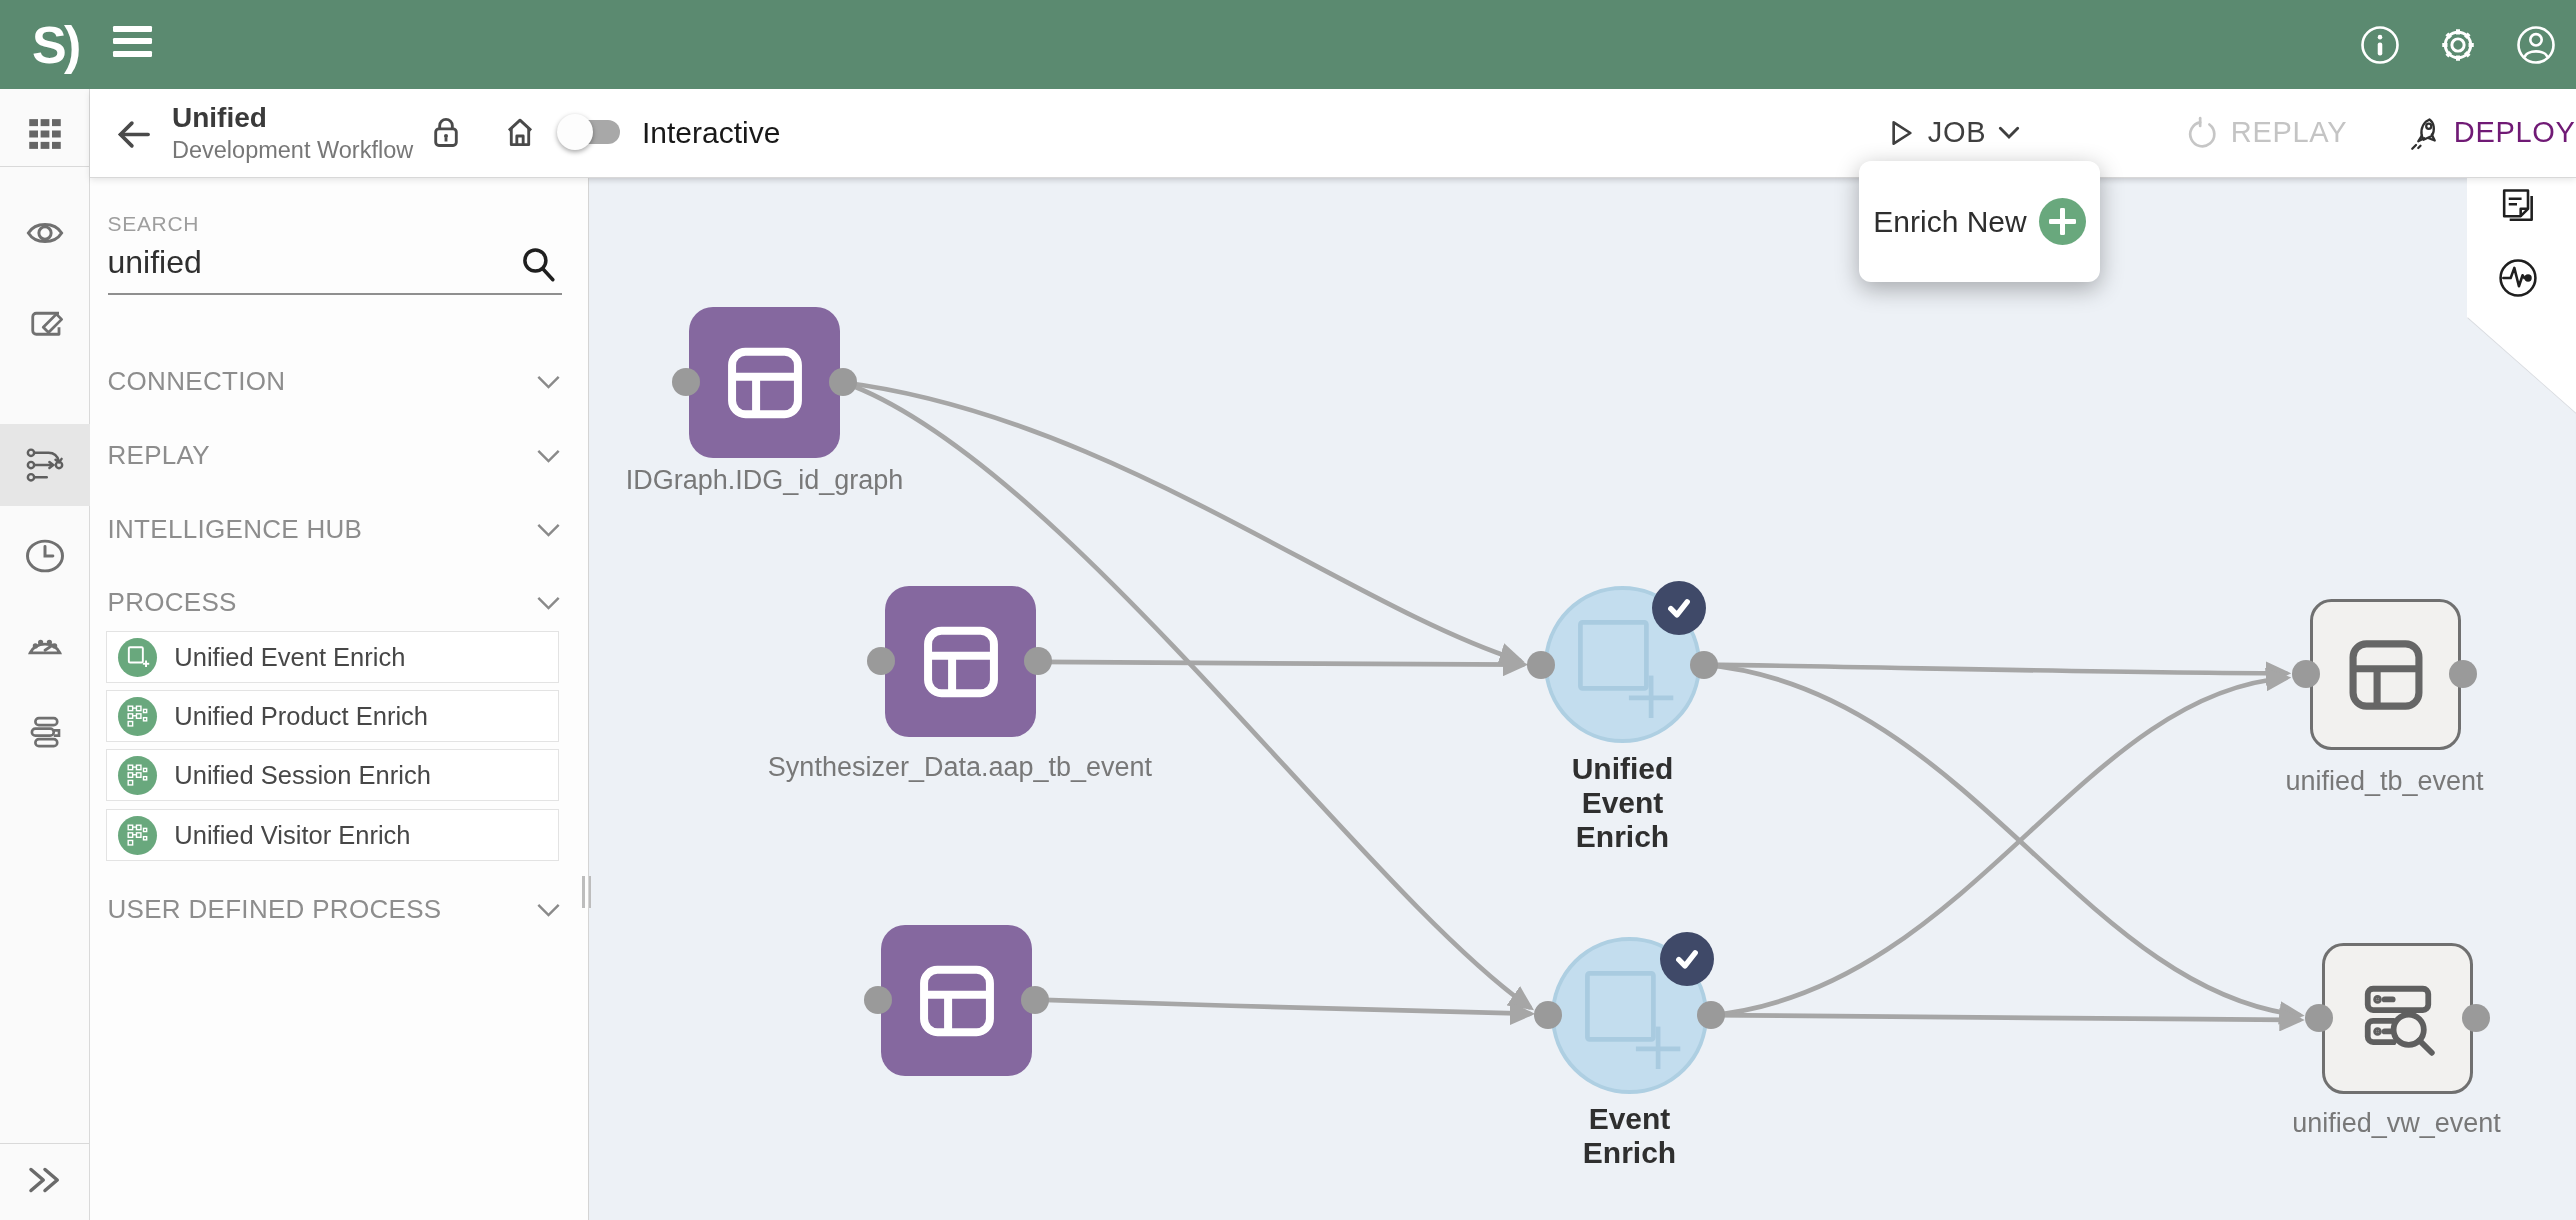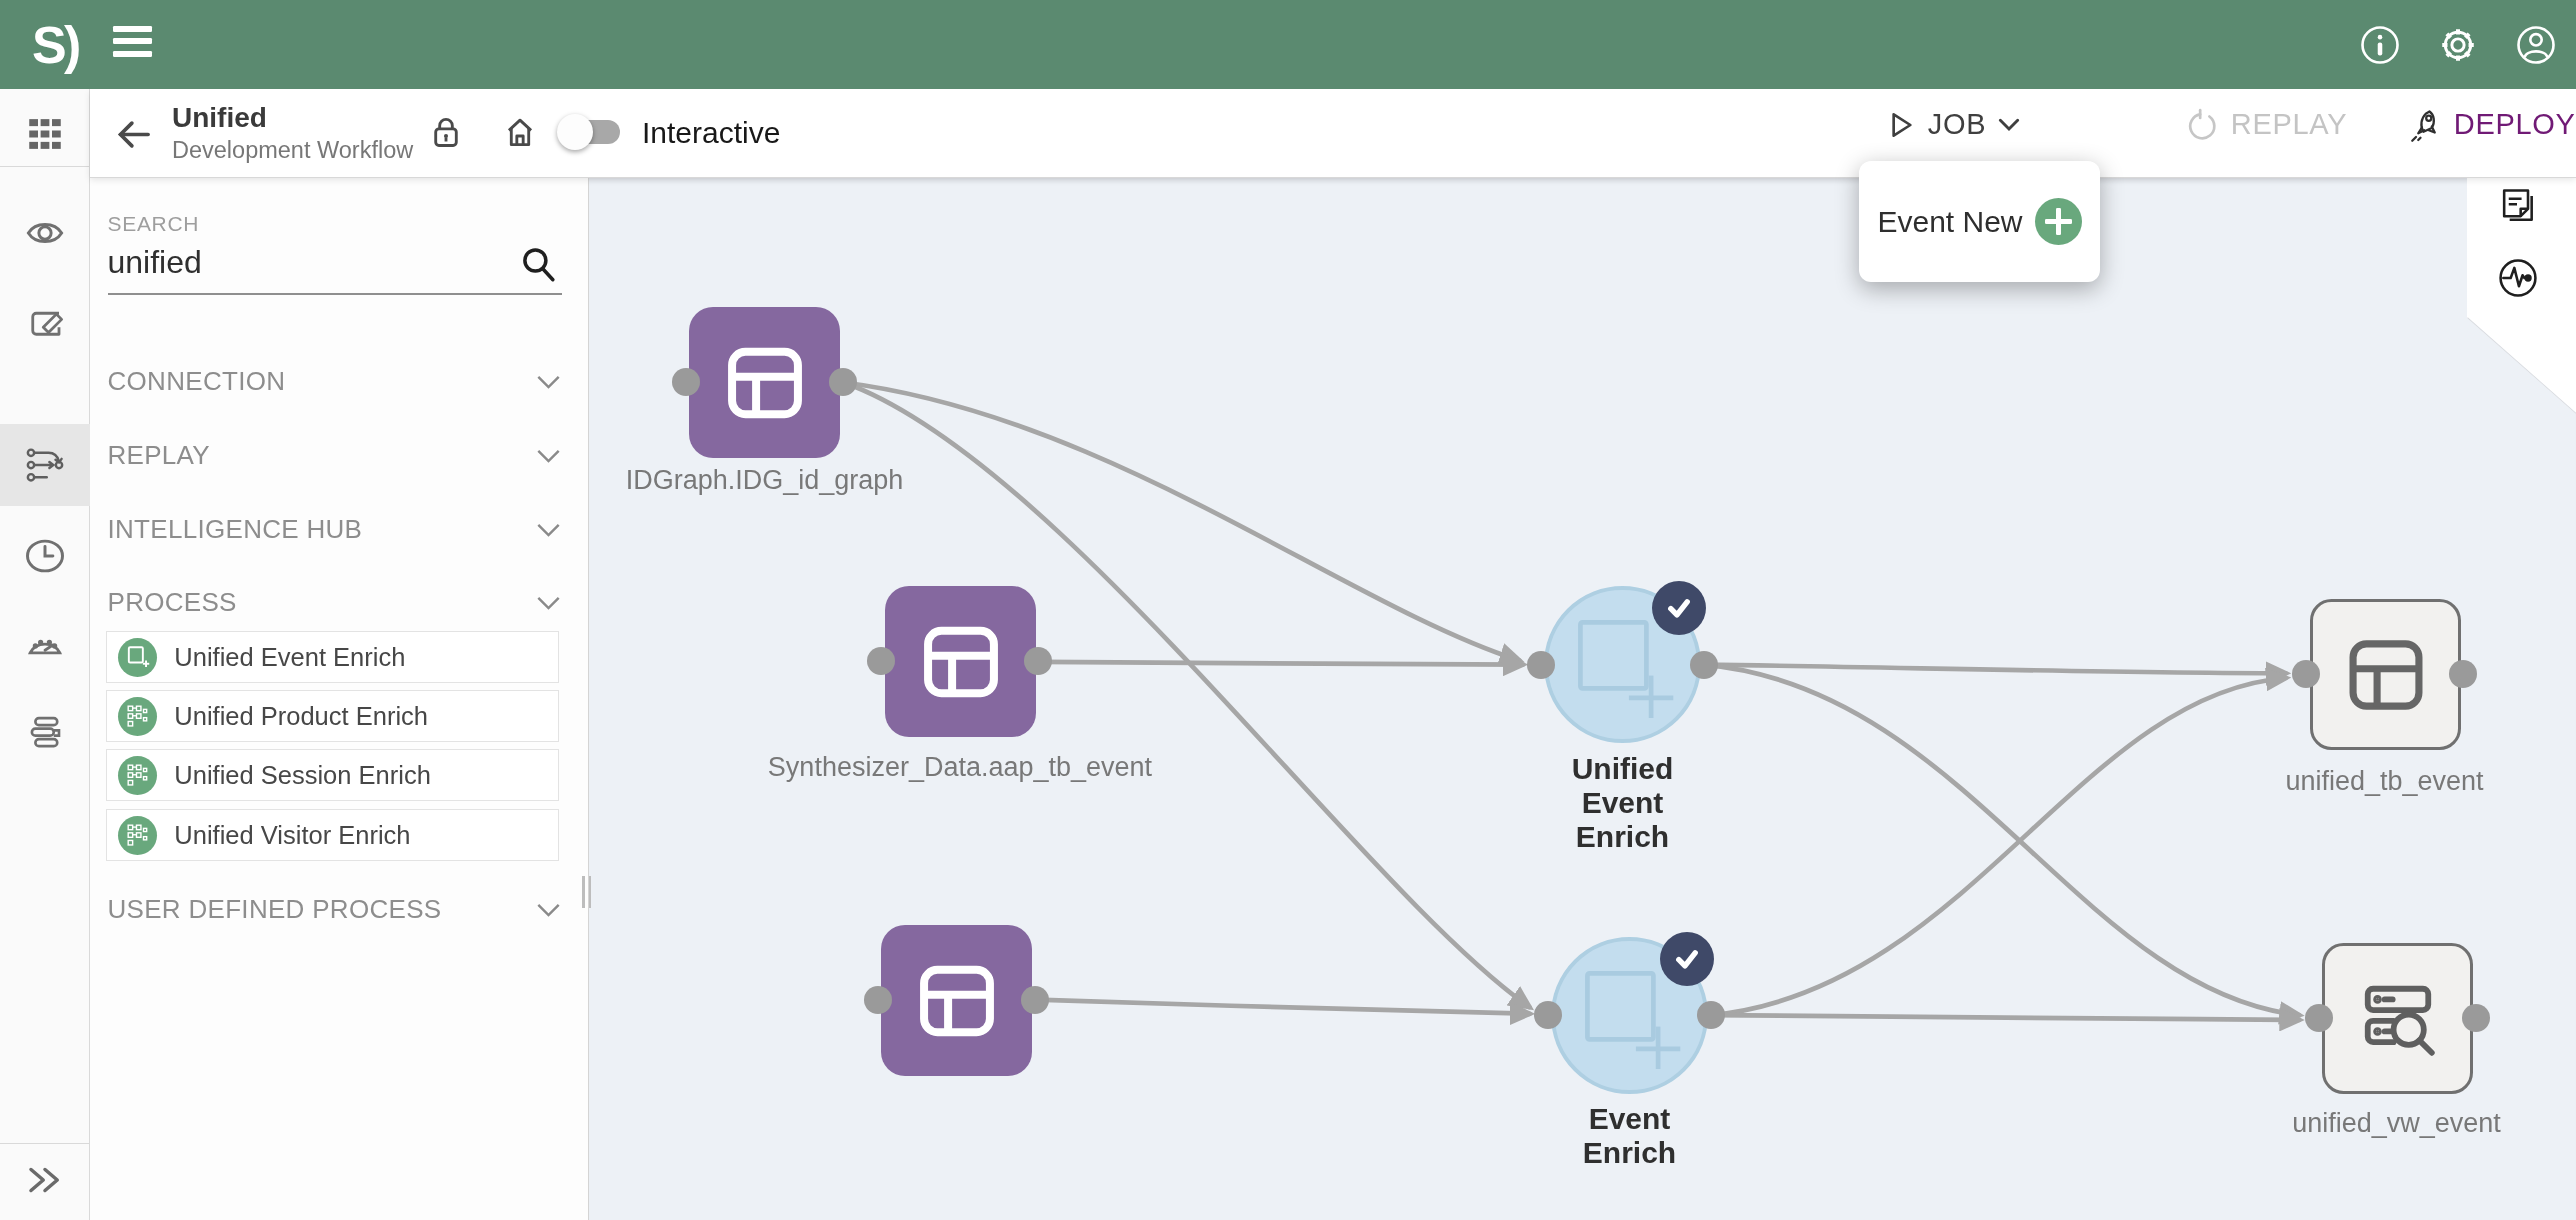--- a/index.html
+++ b/index.html
@@ -20,21 +20,21 @@
   .back-btn { position:absolute; left:24px; top:25.5px; width:39px; height:39px; cursor:pointer; }
   .wf-title { position:absolute; left:82px; top:13.4px; font-size:28px; font-weight:bold; color:#3a3a3a; }
   .wf-subtitle { position:absolute; left:82px; top:48px; font-size:23.5px; color:#777777; }
   .tb-icon { position:absolute; width:38px; height:38px; top:24px; }
   .lock-icon { left:337px; }
   .home-icon { left:411px; }
   .toggle { position:absolute; left:478px; top:31px; width:52px; height:24px; background:#a8a8a8; border-radius:12px; cursor:pointer; }
   .toggle-knob { position:absolute; left:-10.8px; top:-6px; width:36px; height:36px; background:#fdfdfd; border-radius:50%;
                  box-shadow:0 2px 5.4px rgba(0,0,0,.35); }
   .interactive-label { position:absolute; left:552px; top:27px; font-size:30px; color:#181818; }
-  .tb-btn { position:absolute; top:12px; height:47px; display:flex; align-items:center; gap:10.8px; cursor:pointer;
+  .tb-btn { position:absolute; top:20px; height:47px; display:flex; align-items:center; gap:10.8px; cursor:pointer;
             font-size:29px; letter-spacing:0.7px; color:#3f3f3f; font-weight:500;justify-content:flex-end; }
   .job-btn { left:1795px; }
   .replay-btn { left:2096px; color:#c4c4c4; cursor:default; }
   .deploy-btn { left:2317px; color:#701a75; }
 
   
   .popup { position:absolute; left:1859px; top:161px; width:241px; height:121px; background:#fff; border-radius:12px;
            box-shadow:0 6.7px 23px rgba(0,0,0,.30); z-index:60; display:flex; align-items:center; justify-content:center; gap:12px;
            cursor:pointer; }
   .popup-label { font-size:30px; color:#2e2e2e; }
@@ -178,21 +178,21 @@
         <path d="M33 26 L37 34 L29 31"></path>
       <line x1="12" y1="40" x2="7" y2="45"></line>
         <line x1="18" y1="41" x2="15" y2="44"></line>
     </svg>
     <span>DEPLOY</span>
   </div>
 
 </div>
 
 <div class="popup">
-  <span class="popup-label">Event New</span>
+  <span class="popup-label">Enrich New</span>
   <span class="plus-circle"></span>
 </div>
 
 <div class="rail">
   <div class="rail-item" style="top:12px">
     <svg viewBox="0 0 48 48" fill="#666">
       <rect x="6" y="7" width="10" height="8"></rect>
         <rect x="19" y="7" width="10" height="8"></rect>
         <rect x="32" y="7" width="10" height="8"></rect>
       <rect x="6" y="20" width="10" height="8"></rect>

